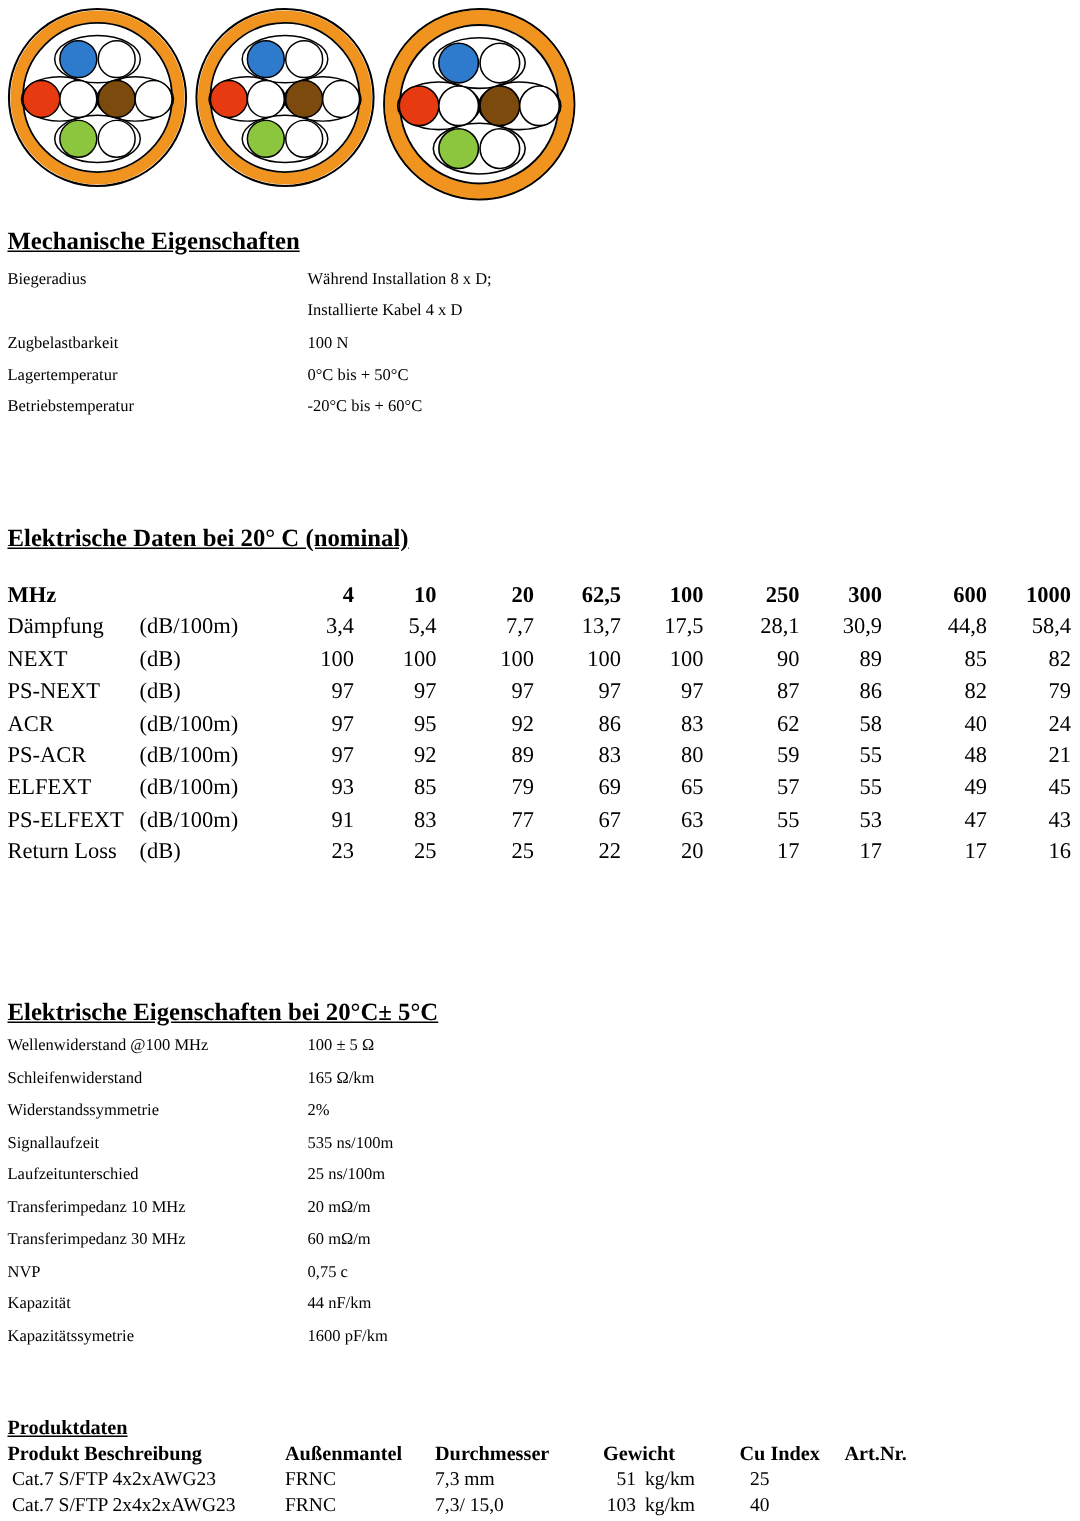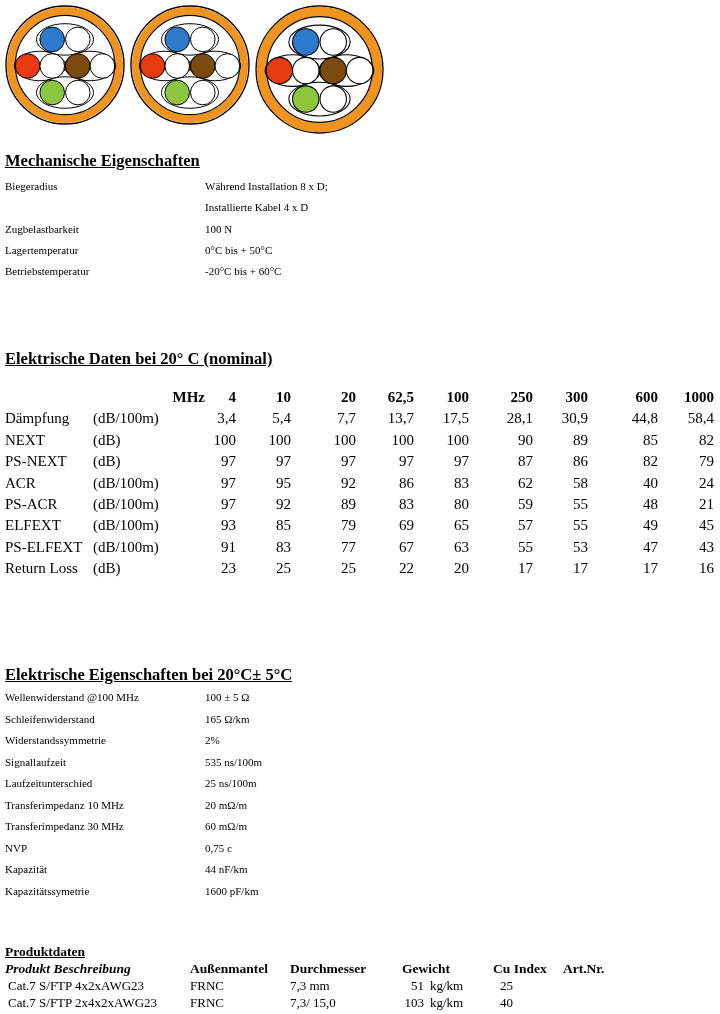--- a/index.html
+++ b/index.html
@@ -17,28 +17,28 @@
   
   .kv{position:absolute;left:5px;font-size:11px;}
   .kv-row{display:flex;line-height:21.3px;white-space:nowrap;}
   #eprops-rows .kv-row{line-height:21.5px;}
   .kv .lbl{width:200px;flex:none;}
   
   .etable{position:absolute;left:5px;top:387px;font-size:15px;}
   .grid-row{display:grid;grid-template-columns:88px 112px 31px 55px 65px 58px 55px 64px 55px 70px 56px;line-height:21.4px;white-space:nowrap;}
   .grid-row .r{text-align:right;}
   .freq-row{font-weight:bold;}
-  .freq-row .mhz{grid-column:1 / span 2;text-align:right;}
+  .freq-row .mhz{grid-column:1 / span 2;}
   
   .pd-title{position:absolute;left:5px;top:943px;font-size:13.5px;font-weight:bold;text-decoration:underline;line-height:17px;}
   .pd-table{position:absolute;left:5px;top:960px;font-size:13px;}
   .pd-row{display:grid;grid-template-columns:185px 100px 112px 91px 70px 151px;line-height:17px;white-space:nowrap;}
   .pd-row.hdr{font-weight:bold;font-size:13.5px;}
   .pd-row .pname{padding-left:3px;}
-  .pd-row.hdr .pname{padding-left:0;font-style:italic;}
+  .pd-row.hdr .pname{padding-left:0;}
   .wnum{display:inline-block;width:22px;text-align:right;}
   .wunit{margin-left:6px;margin-top:24px;}
   .pd-cu{padding-left:7px;}
 </style>
 </head>
 <body>
 
 <div class="page">
 
   <div class="diagrams">

